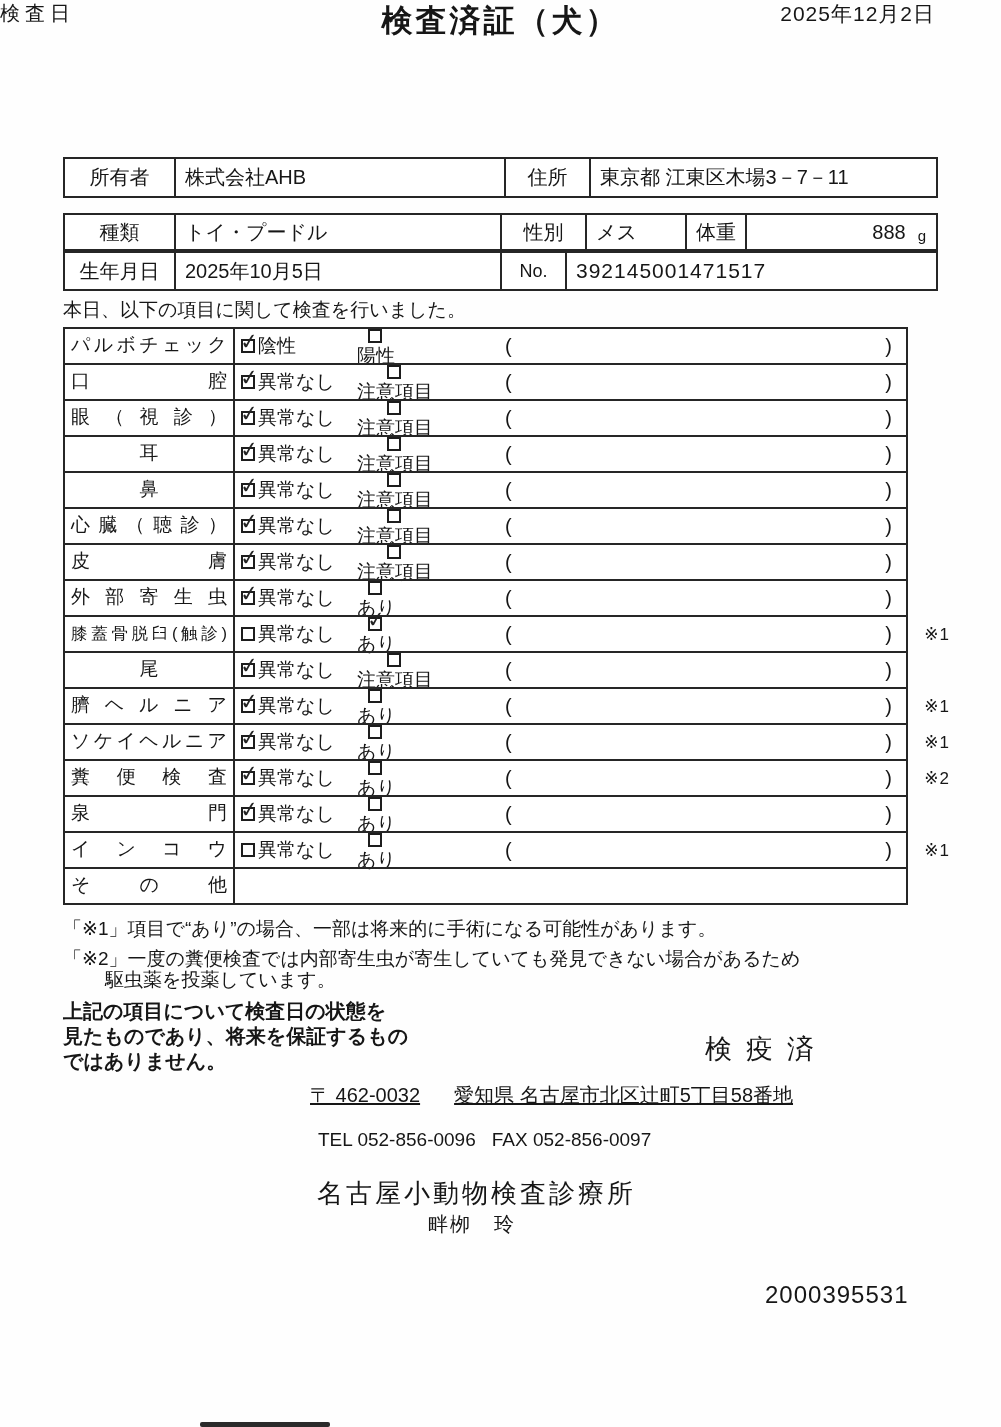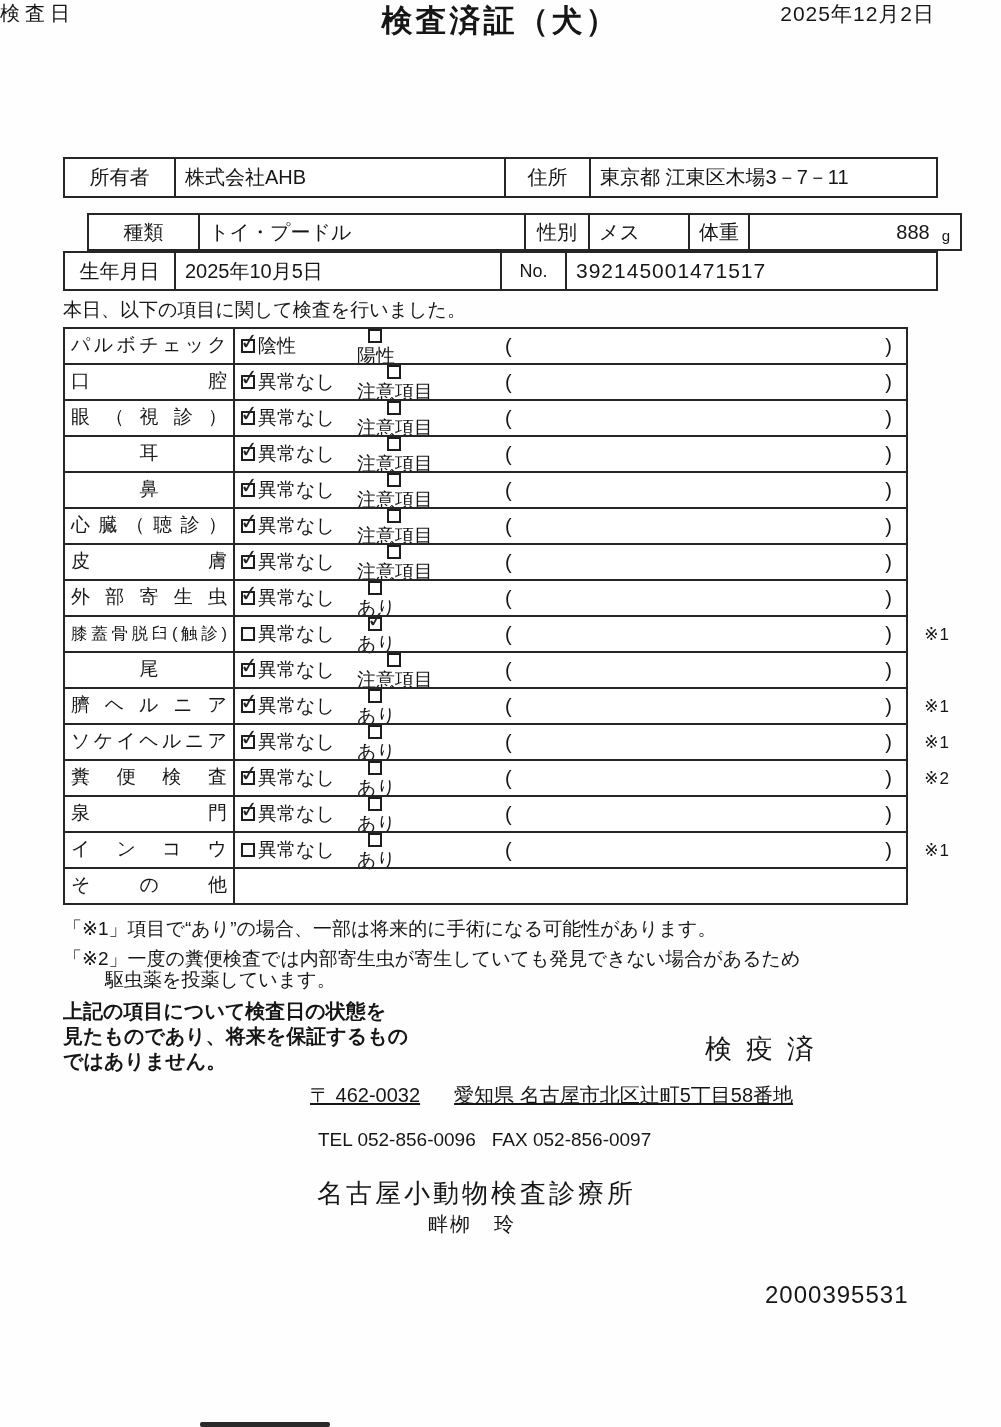--- a/index.html
+++ b/index.html
@@ -11,21 +11,21 @@
   
   .insp-label{left:570;top:131;font-size:20px;font-weight:500;letter-spacing:5px;}
   .insp-value{right:66px;top:130;font-size:21px;font-weight:500;letter-spacing:1px;}
   
   .box{box-sizing:border-box;border:2px solid #262626;display:flex;align-items:stretch;background:#fff;}
   .cell{box-sizing:border-box;display:flex;align-items:center;font-size:20px;font-weight:500;}
   .cell + .cell{border-left:2px solid #262626;}
   .lab{justify-content:center;}
   .val{padding-left:9px;}
   .t-owner{left:63px;top:157px;width:875px;height:41px;}
-  .t-pet1{left:63px;top:213px;width:875px;height:38px;margin-left:24px;}
+  .t-pet1{left:63px;top:213px;width:875px;height:38px;}
   .t-pet2{left:63px;top:251px;width:875px;height:40px;}
   .w-lab1{width:109px;}
   .wt-val{flex:1;justify-content:flex-end;padding-right:10px;}
   .unit{font-size:15px;margin-left:12px;margin-top:6px;}
   .num{letter-spacing:1px;font-size:21px;}
   
   .intro{left:63px;top:297px;font-size:19px;font-weight:500;}
   
   .ctable{left:63px;top:327px;width:845px;box-sizing:border-box;border:2px solid #262626;background:#fff;}
   .crow{display:flex;align-items:stretch;height:34px;position:relative;}
@@ -80,21 +80,21 @@
   <div class="abs box t-owner">
     <div class="cell lab w-lab1">所有者</div>
     <div class="cell val" style="width:330px;">株式会社AHB</div>
     <div class="cell lab" style="width:85px;">住所</div>
     <div class="cell val" style="flex:1;">東京都 江東区木場3－7－11</div>
   </div>
 
   <div class="abs box t-pet1">
     <div class="cell lab w-lab1">種類</div>
     <div class="cell val" style="width:326px;">トイ・プードル</div>
-    <div class="cell lab" style="width:64px;">性別</div>
+    <div class="cell lab" style="width:85px;">性別</div>
     <div class="cell val" style="width:100px;">メス</div>
     <div class="cell lab" style="width:60px;">体重</div>
     <div class="cell wt-val">
       <span>888</span>
       <span class="unit">g</span>
     </div>
   </div>
 
   <div class="abs box t-pet2">
     <div class="cell lab w-lab1">生年月日</div>

